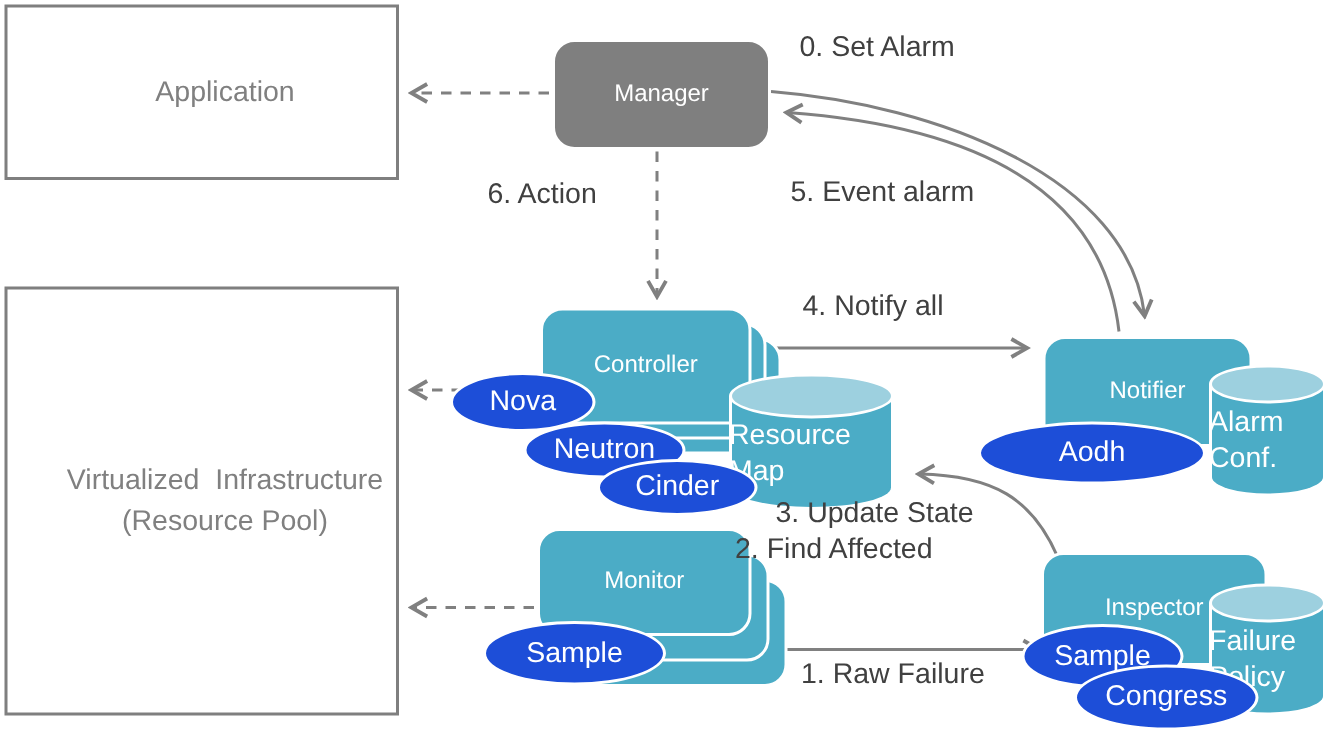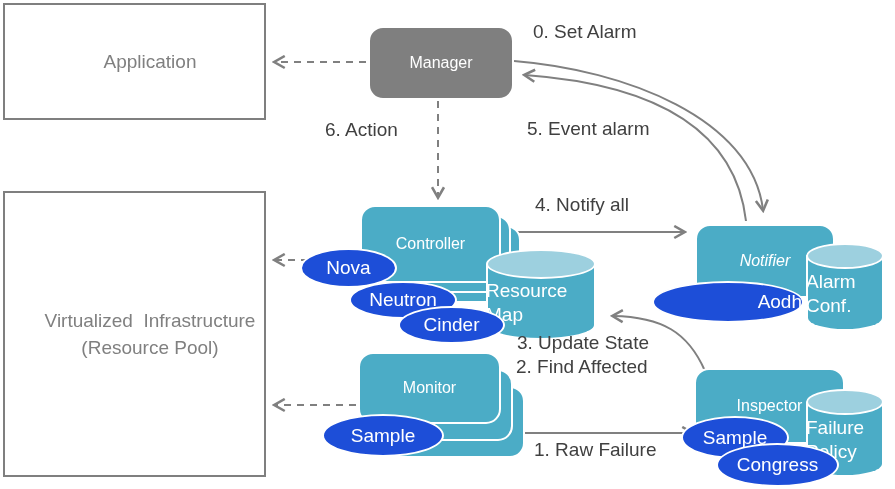--- a/index.html
+++ b/index.html
@@ -27,21 +27,21 @@
     display:flex; align-items:center; justify-content:center;
   }
   .node-manager { left:368px; top:26px; width:146px; height:74px; background:#7f7f7f; }
   .stack-layer { position:absolute; background:#4bacc6; border:2px solid #ffffff; border-radius:15px; }
   .ctl-l3 { left:380px; top:225px; width:141px; height:78px; }
   .ctl-l2 { left:370px; top:215px; width:141px; height:78px; }
   .node-controller { left:360px; top:205px; width:141px; height:78px; }
   .mon-l3 { left:382px; top:386px; width:143px; height:72px; }
   .mon-l2 { left:370px; top:369px; width:143px; height:72px; }
   .node-monitor { left:358px; top:352px; width:143px; height:72px; }
-  .node-notifier { left:695px; top:224px; width:140px; height:74px;font-style:italic; }
+  .node-notifier { left:695px; top:224px; width:140px; height:74px; }
   .node-inspector { left:694px; top:368px; width:151px; height:76px; }
 
   .cylinder { position:absolute; }
   .cyl-top {
     position:absolute; left:0; top:0; width:100%;
     background:#9dd0df; border:2px solid #ffffff; border-radius:50%; z-index:2;
   }
   .cyl-body {
     position:absolute; left:0; right:0; bottom:0; background:#4bacc6;
     border:2px solid #ffffff; border-top:none;
@@ -61,34 +61,34 @@
   .cyl-small .cyl-label { top:27px; }
 
   .bubble {
     position:absolute; background:#1d4ed8; border:2px solid #ffffff;
     border-radius:50%; color:#ffffff; font-size:19px;
     display:flex; align-items:center; justify-content:center; z-index:4;
   }
   .el-nova     { left:300px; top:248px; width:97px;  height:40px; }
   .el-neutron  { left:349px; top:281px; width:108px; height:38px; }
   .el-cinder   { left:398px; top:306px; width:107px; height:38px;justify-content:center; }
-  .el-aodh     { left:652px; top:281px; width:152px; height:42px;justify-content:flex-end; }
+  .el-aodh     { left:652px; top:281px; width:152px; height:42px; }
   .el-sample-monitor   { left:322px; top:414px; width:122px; height:43px; }
   .el-sample-inspector { left:681px; top:416px; width:108px; height:43px; }
   .el-congress { left:716px; top:443px; width:123px; height:44px; }
 
   .flow-label {
     position:absolute; color:#404040; font-size:19px; white-space:pre; z-index:5;
   }
   .lbl-set-alarm    { left:533px; top:21px; }
   .lbl-event-alarm  { left:527px; top:118px; }
   .lbl-action       { left:325px; top:119px; }
   .lbl-notify-all   { left:535px; top:194px; }
   .lbl-update-state { left:517px; top:332px; }
-  .lbl-find-affected{ left:516px; top:356px; }
+  .lbl-find-affected{ left:490px; top:356px; }
   .lbl-raw-failure  { left:534px; top:439px; }
 </style>
 </head>
 <body>
 
 <div id="canvas">
 
   <svg id="connectors" viewBox="0 0 895 489" xmlns="http://www.w3.org/2000/svg">
     <defs>
       <marker id="arw" viewBox="0 0 10 10" markerWidth="7.5" markerHeight="7.5" refX="8" refY="5" orient="auto">

